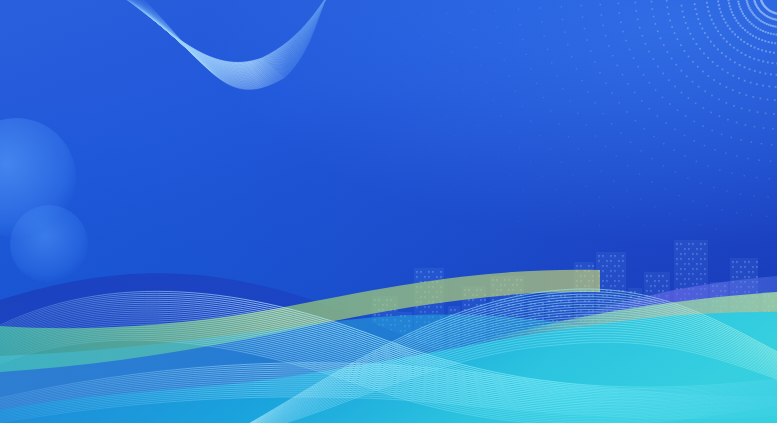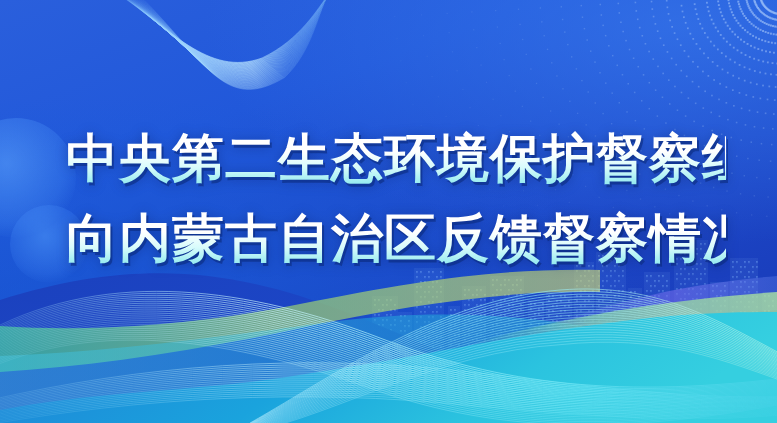--- a/index.html
+++ b/index.html
@@ -2309,18 +2309,14 @@
           <path d="M-10,417.136 C140,388.848 300,377.296 470,395.664 C620,410.4 700,416.32 800,408.24" opacity="0.734"></path>
           <path d="M-10,418.564 C140,390.752 300,379.404 470,397.63599999999997 C620,412.1 700,417.68 800,409.26" opacity="0.716"></path>
           <path d="M-10,419.992 C140,392.656 300,381.512 470,399.608 C620,413.8 700,419.04 800,410.28" opacity="0.698"></path>
           <path d="M-10,421.42 C140,394.56 300,383.62 470,401.58 C620,415.5 700,420.4 800,411.3" opacity="0.680"></path>
           <path d="M-10,422.848 C140,396.464 300,385.728 470,403.552 C620,417.2 700,421.76 800,412.32" opacity="0.662"></path>
           <path d="M-10,424.276 C140,398.368 300,387.836 470,405.524 C620,418.9 700,423.12 800,413.34" opacity="0.644"></path>
         </g>
     </g>
   </svg>
 
-  <div class="headline">
-    <div class="hl-line">中央第二生态环境保护督察组</div>
-    <div class="hl-line">向内蒙古自治区反馈督察情况</div>
-  </div>
 
 </div>
 
 </body></html>

